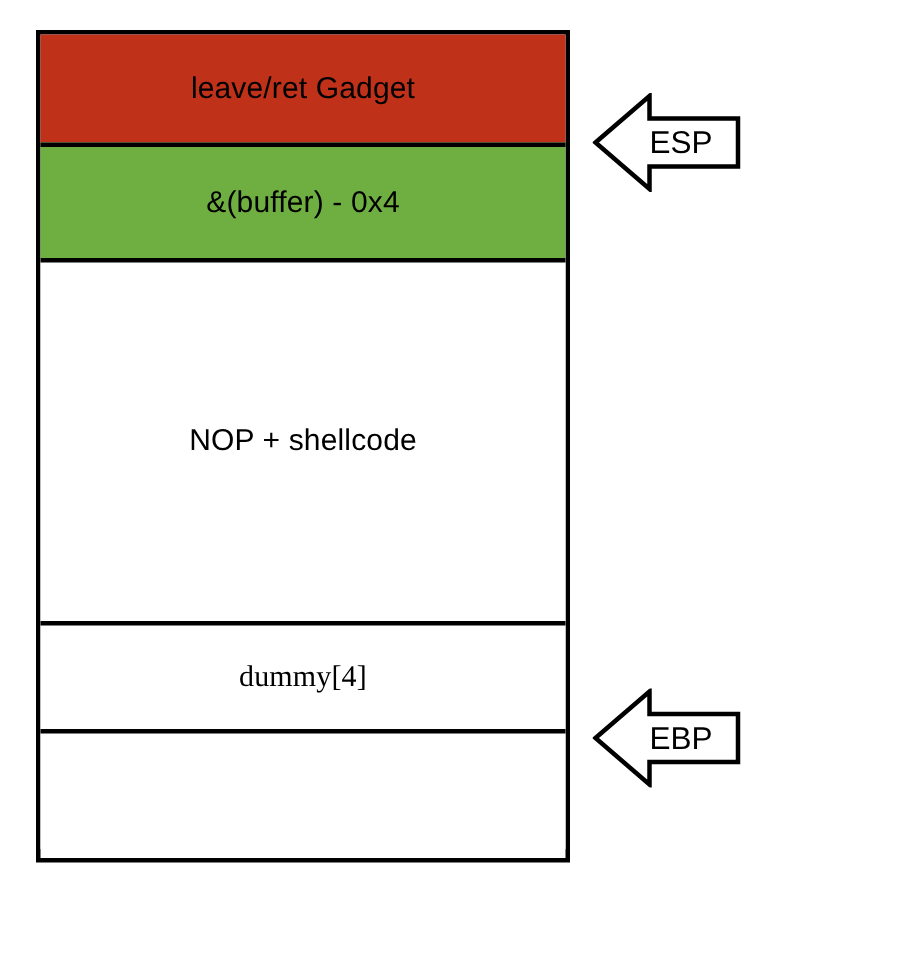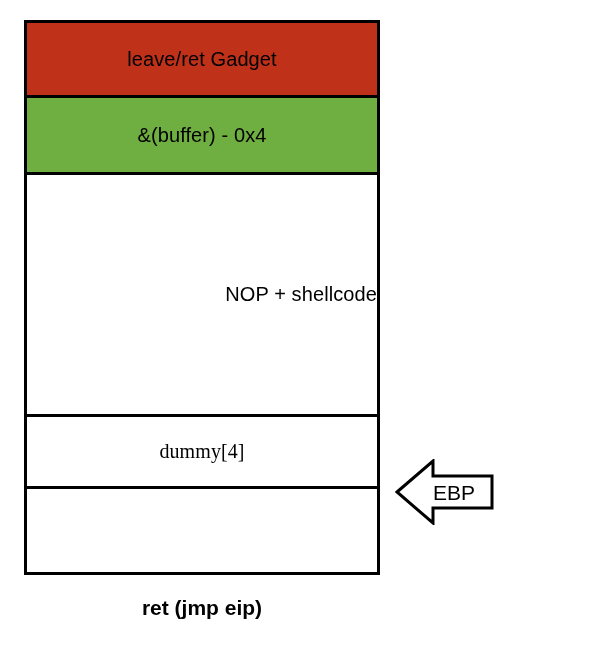--- a/index.html
+++ b/index.html
@@ -42,21 +42,21 @@
     line-height: 1.15;
     letter-spacing: .1px;
     color: #000000;
     width: 100%;
   }
   .cell + .cell {
     border-top: 3px solid #000000;
   }
   .cell-gadget   { height: 72px;  background: #C0311A; }
   .cell-bufaddr  { height: 77px;  background: #6FAE41; align-items: center; }
-  .cell-shell    { height: 242px; background: #ffffff; justify-content: flex-end; }
+  .cell-shell    { height: 242px; background: #ffffff; }
   .cell-dummy    { height: 72px;  background: #ffffff; font-family: Liberation Serif, serif; }
   .cell-ret      { height: 80px;  background: #ffffff; }
 
   
   .pointer {
     position: absolute;
     width: 100px;
     height: 66px;
   }
   .pointer svg { display: block; width: 100px; height: 66px; }
@@ -111,23 +111,28 @@
     <div class="cell cell-dummy">
       <span>dummy[4]</span>
     </div>
 
     <div class="cell cell-ret">
       <span></span>
     </div>
 
   </div>
 
+  <div class="pointer" id="ptr-esp">
+    <svg viewBox="0 0 100 66" xmlns="http://www.w3.org/2000/svg">
+      <polygon points="2,33 38,2 38,17 97,17 97,49 38,49 38,64" fill="#ffffff" stroke="#000000" stroke-width="3" stroke-linejoin="miter"></polygon>
+    </svg>
+    <div class="ptr-label">ESP</div>
+  </div>
 
   <div class="pointer" id="ptr-ebp">
     <svg viewBox="0 0 100 66" xmlns="http://www.w3.org/2000/svg">
       <polygon points="2,33 38,2 38,17 97,17 97,49 38,49 38,64" fill="#ffffff" stroke="#000000" stroke-width="3" stroke-linejoin="miter"></polygon>
     </svg>
     <div class="ptr-label">EBP</div>
   </div>
 
-  <div class="caption">ret (jmp eip)</div>
 
 </div>
 
 </body></html>

